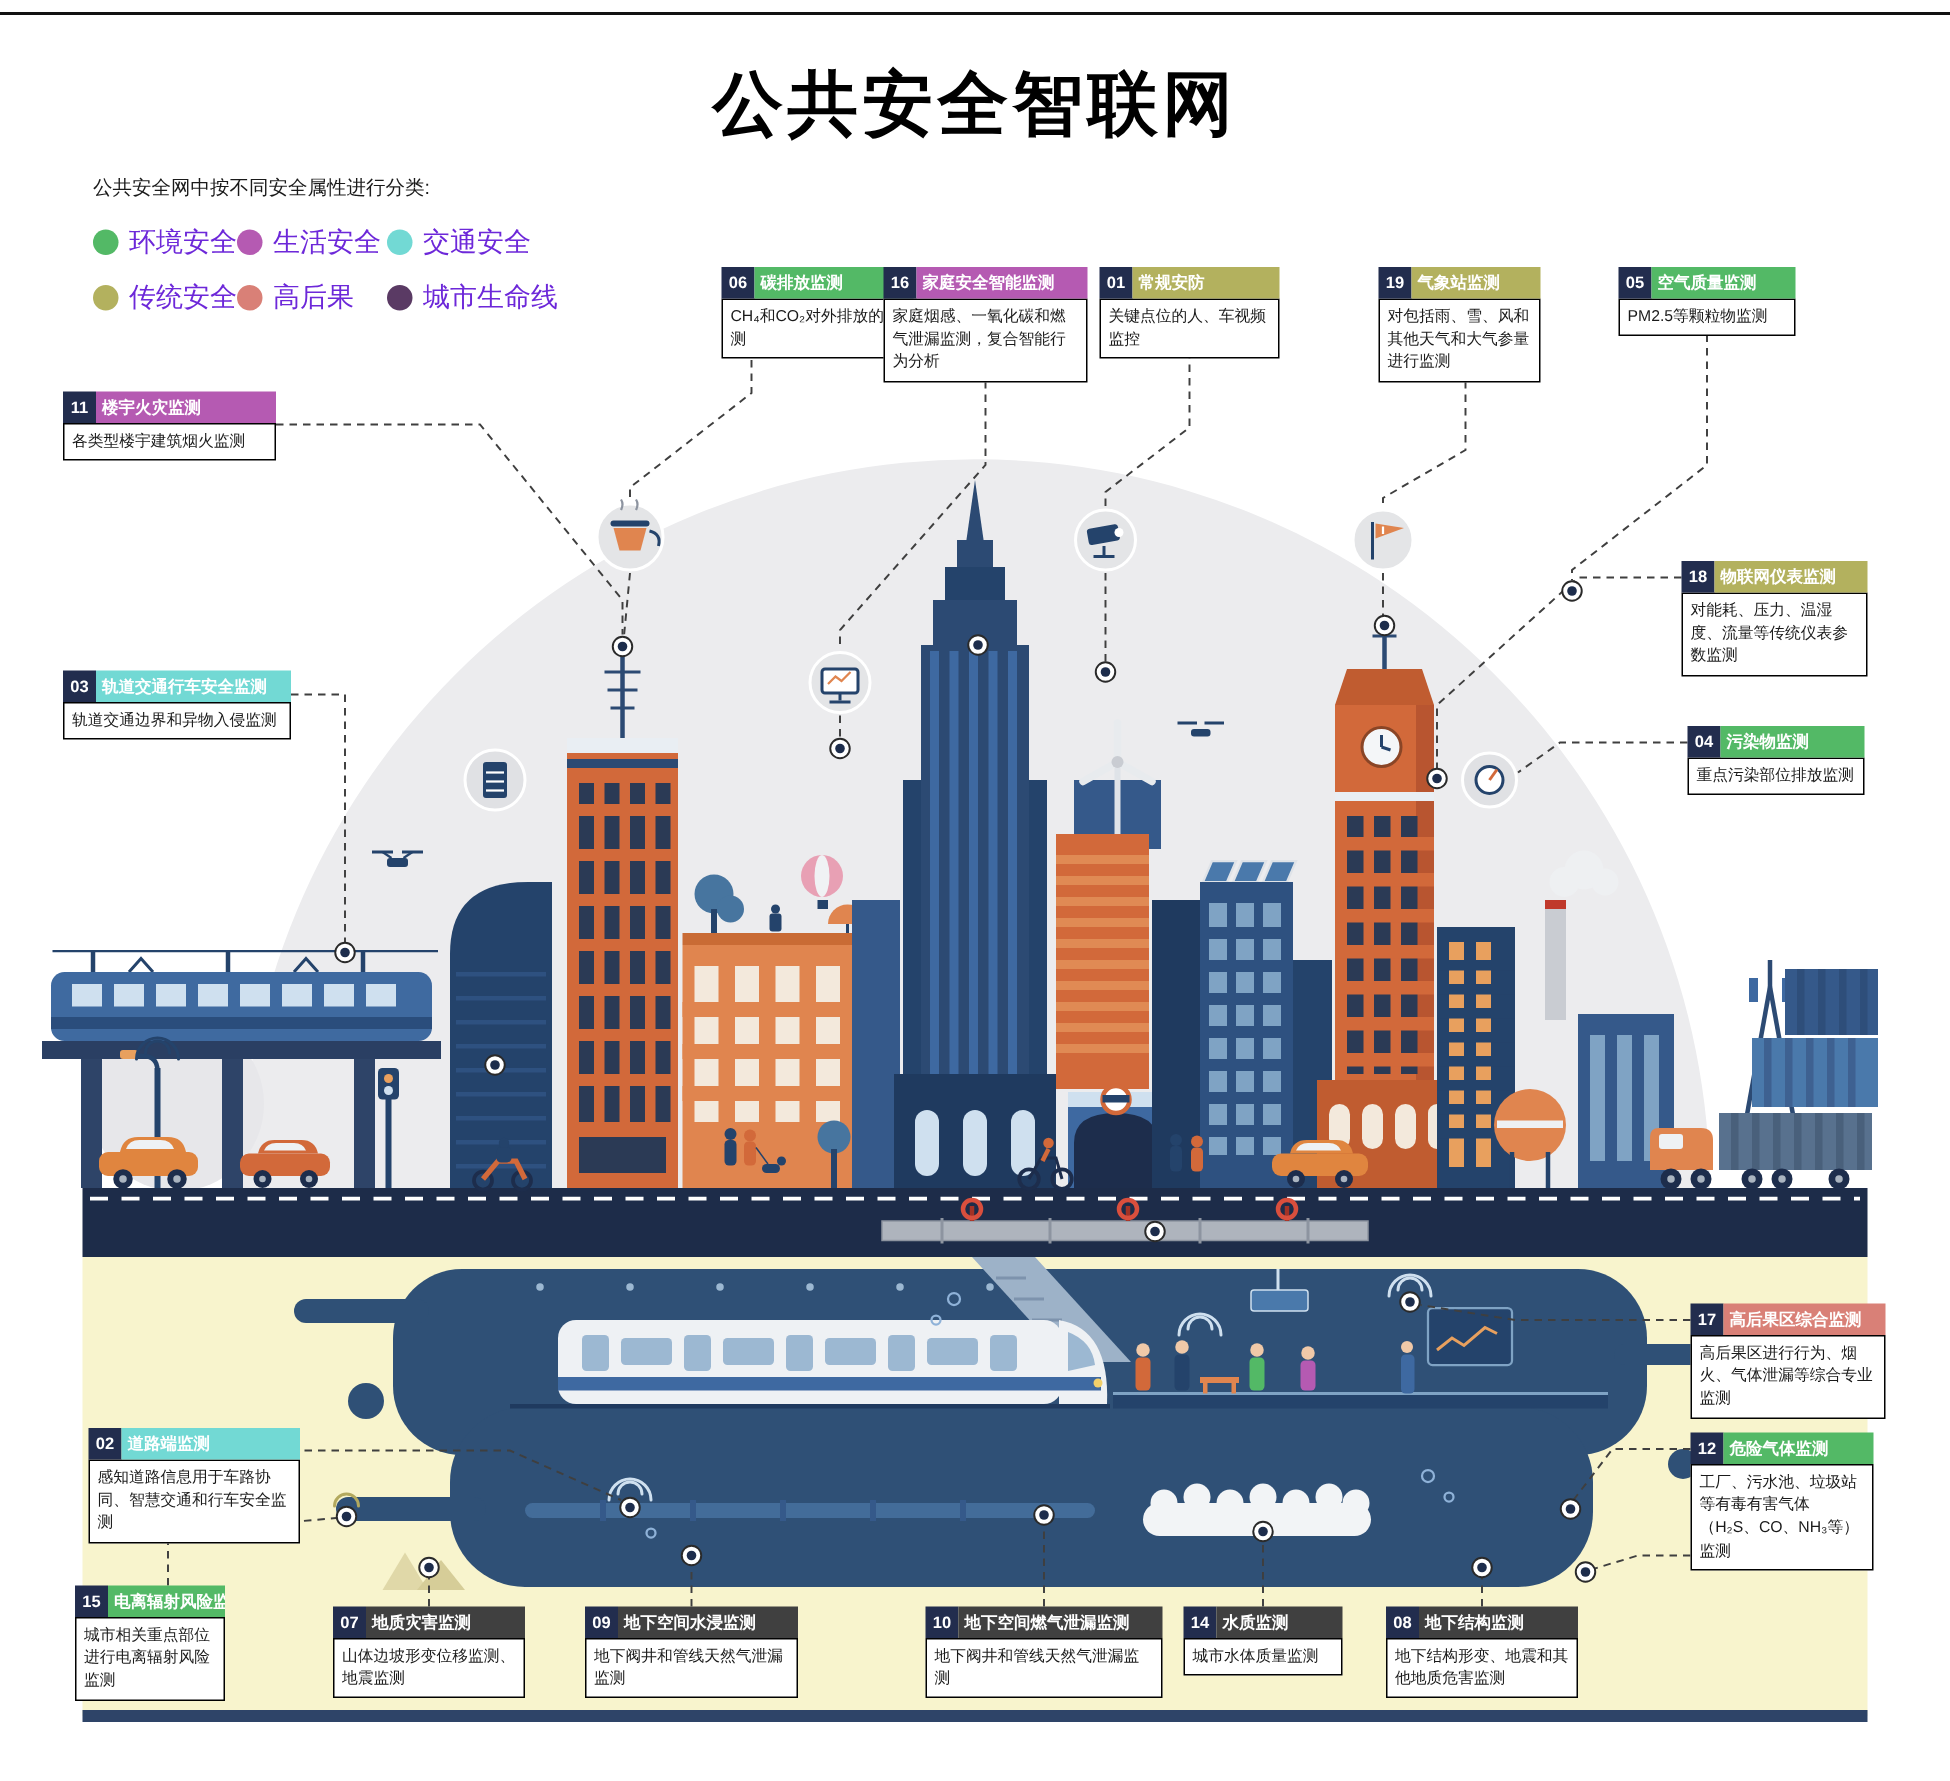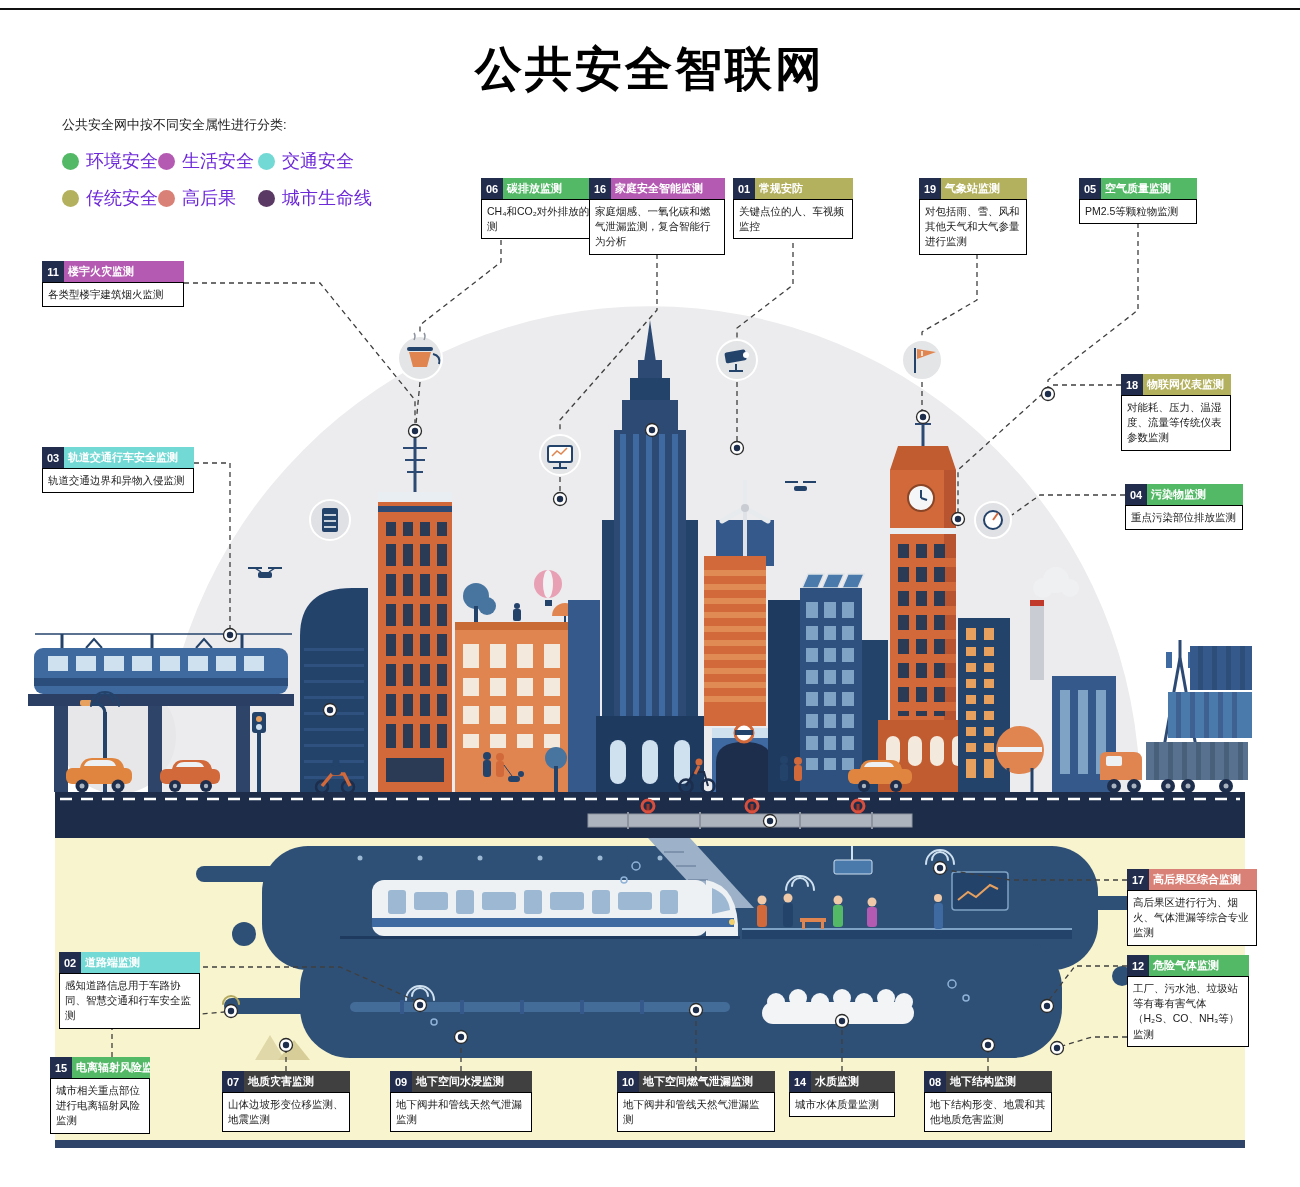--- a/index.html
+++ b/index.html
@@ -836,21 +836,21 @@
       </div>
     <div class="co-body">家庭烟感、一氧化碳和燃气泄漏监测，复合智能行为分析</div>
   </div>
   <div class="callout cat-high" style="left:1127px; top:869px; width:130px;">
     <div class="co-head">
         <span class="co-num">17</span>
         <span class="co-title">高后果区综合监测</span>
       </div>
     <div class="co-body">高后果区进行行为、烟火、气体泄漏等综合专业监测</div>
   </div>
-  <div class="callout cat-trad" style="left:1121px; top:374px; width:110px;">
+  <div class="callout cat-trad" style="left:1121px; top:374px; width:124px;">
     <div class="co-head">
         <span class="co-num">18</span>
         <span class="co-title">物联网仪表监测</span>
       </div>
     <div class="co-body">对能耗、压力、温湿度、流量等传统仪表参数监测</div>
   </div>
   <div class="callout cat-trad" style="left:919px; top:178px; width:108px;">
     <div class="co-head">
         <span class="co-num">19</span>
         <span class="co-title">气象站监测</span>

